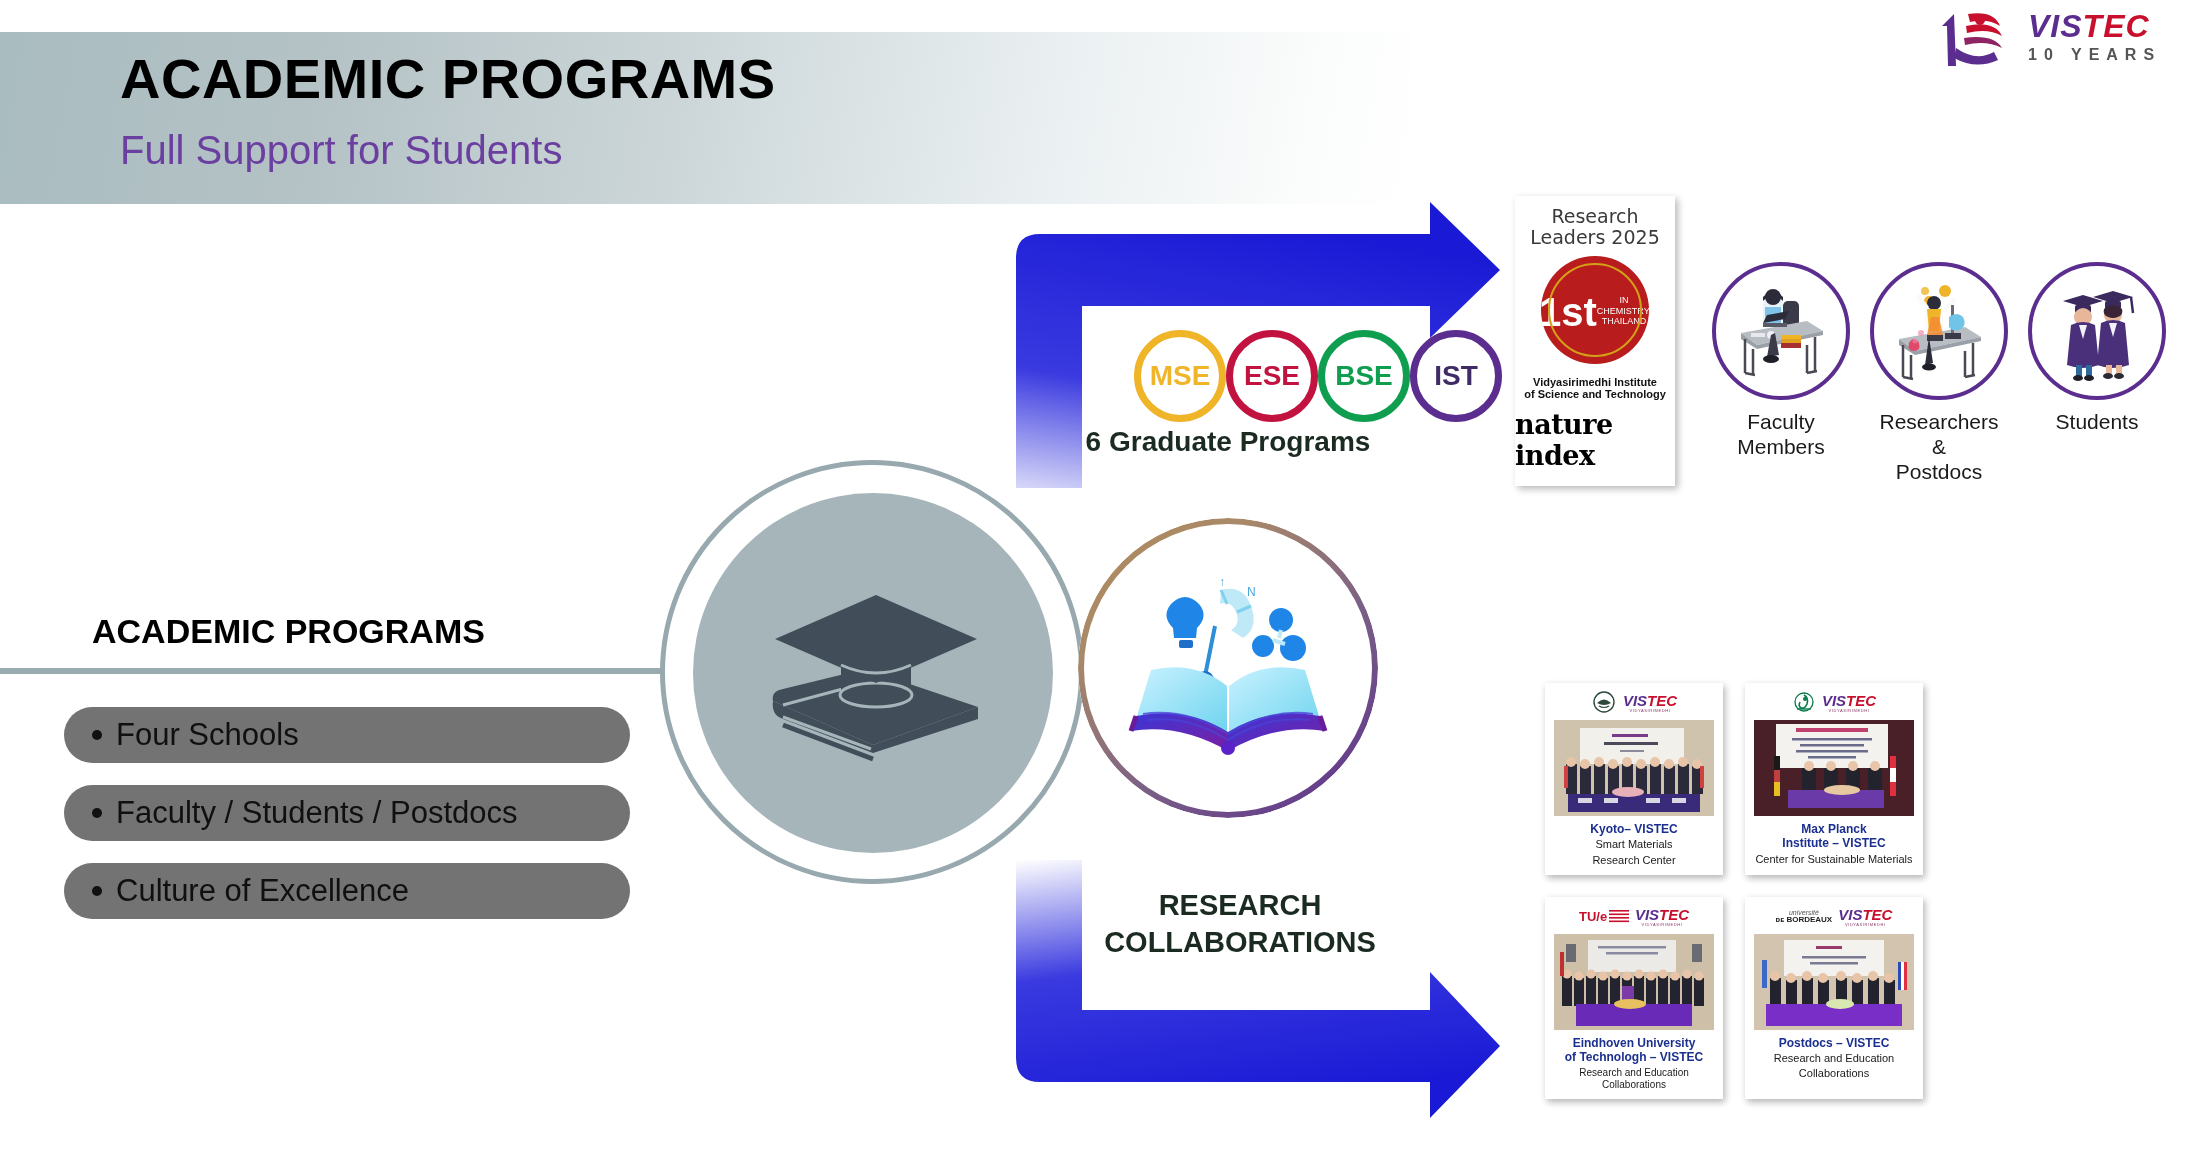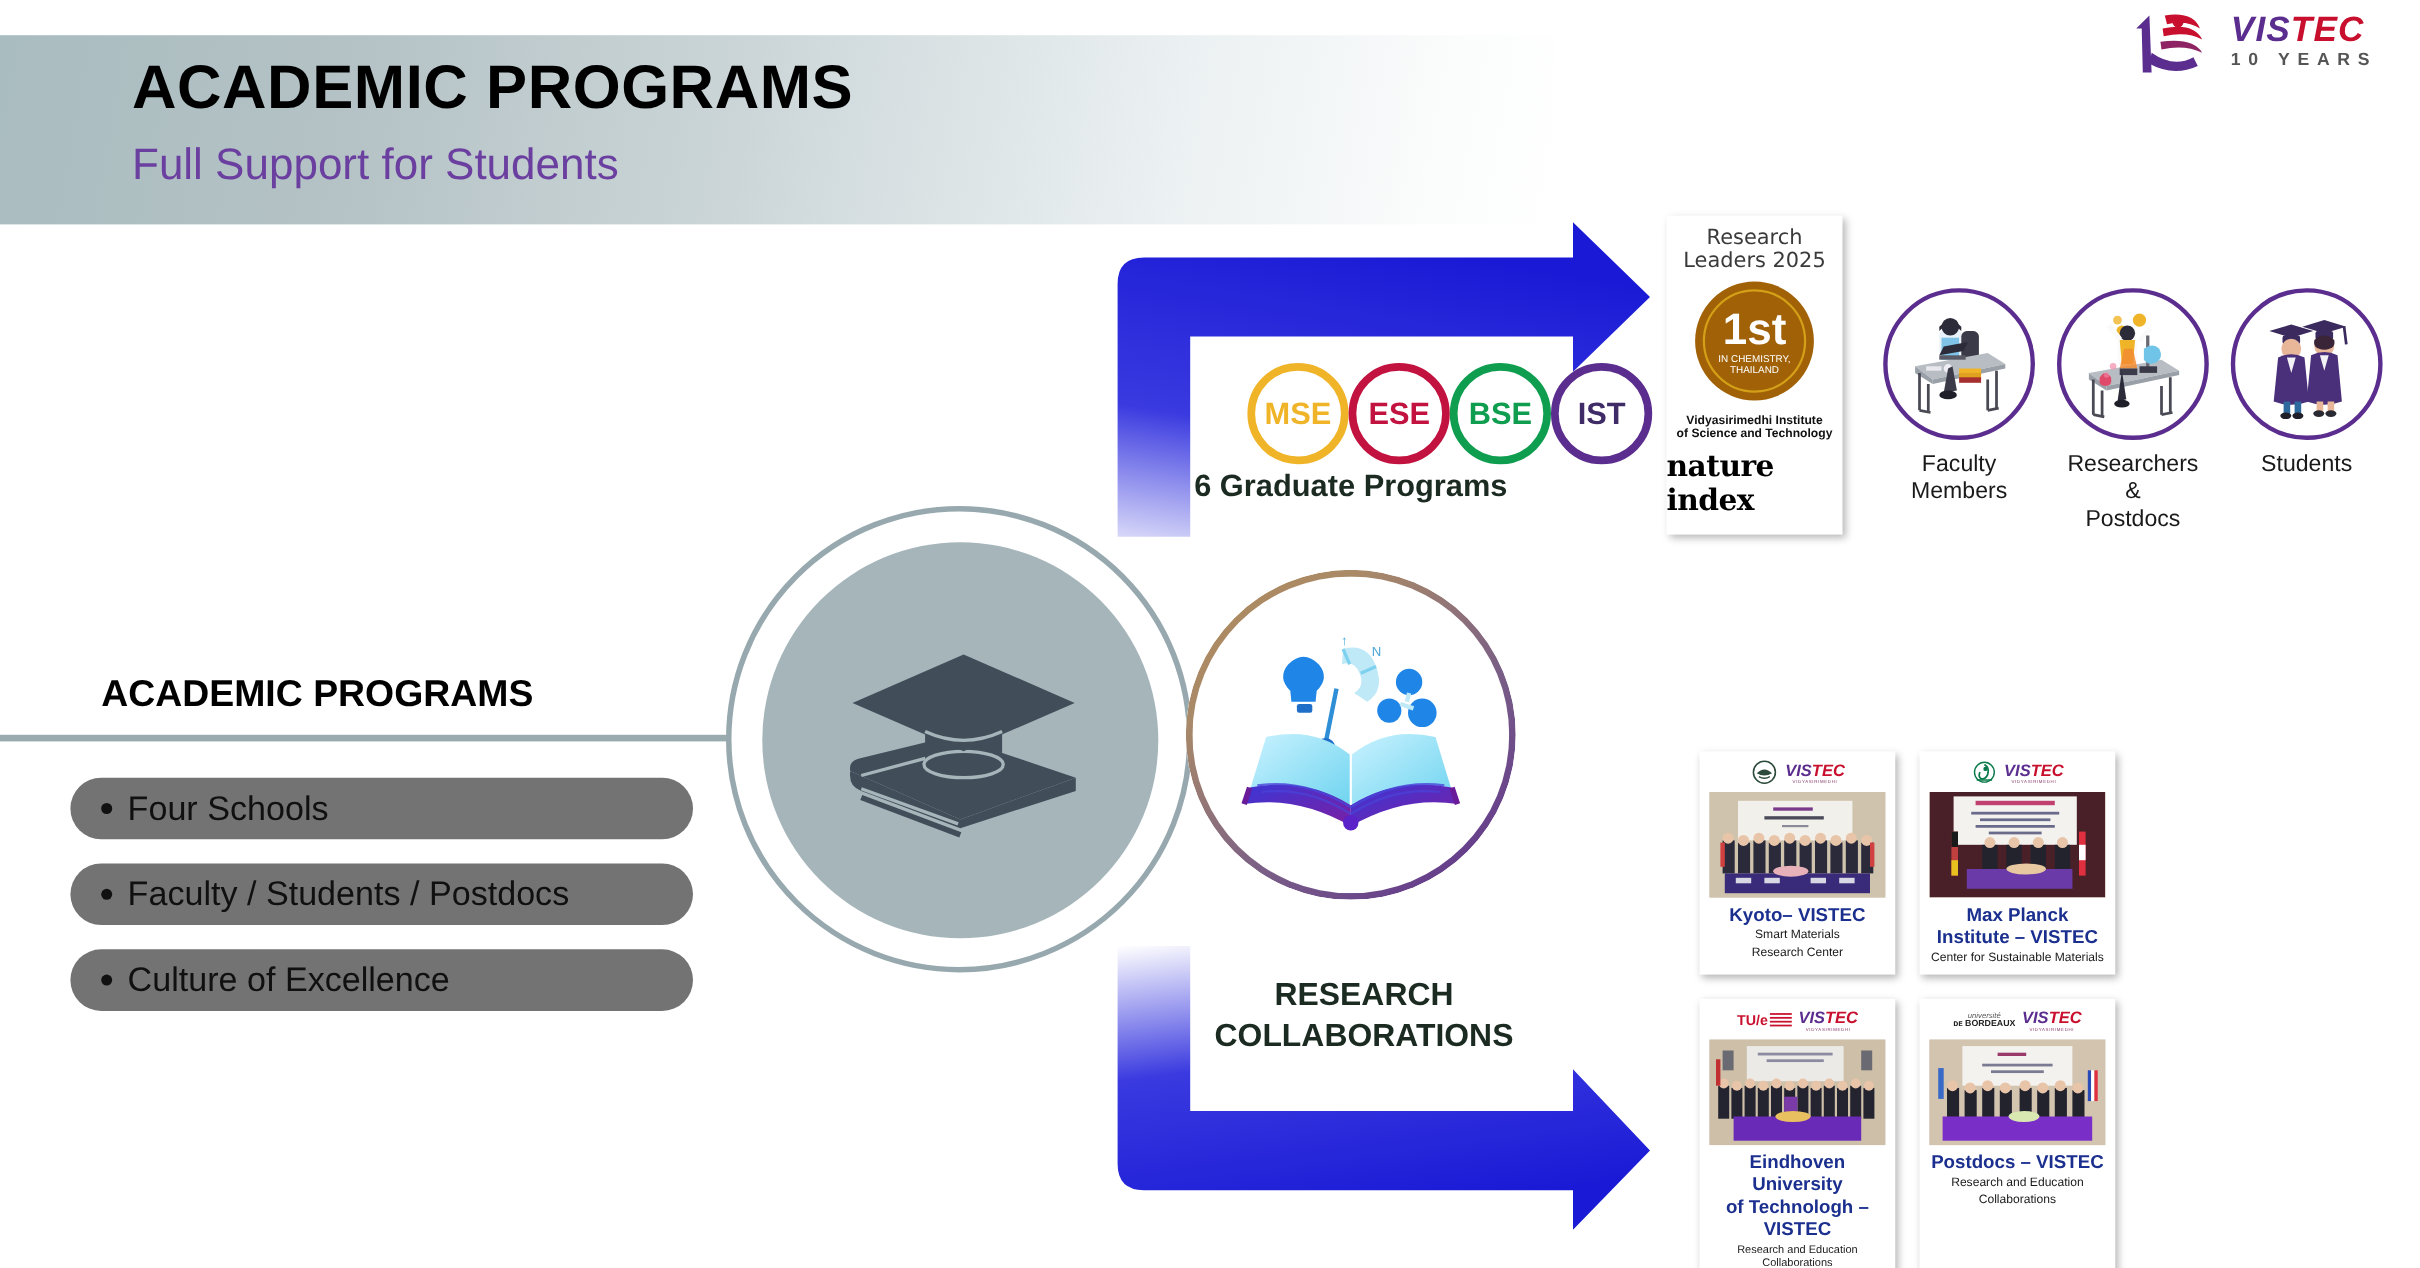--- a/index.html
+++ b/index.html
@@ -116,23 +116,23 @@
     position: absolute; left: 1515px; top: 196px; width: 160px; height: 290px;
     background: #fff; box-shadow: 3px 3px 7px rgba(0,0,0,0.28);
     display: flex; flex-direction: column; align-items: center;
     padding-top: 10px;
   }
   .nature-head {
     font-size: 19px; color: #3a3a3a; text-align: center; line-height: 1.08;
     font-family: "DejaVu Sans", sans-serif;
   }
   .nature-disc {
-    width: 108px; height: 108px; border-radius: 50%; background: #a16207;
+    width: 108px; height: 108px; border-radius: 50%; background: #b91c1c;
     margin-top: 9px; position: relative;
-    display: flex; flex-direction: column; align-items: center; justify-content: center;
+    display: flex; flex-direction: row; align-items: center; justify-content: center;
   }
   .nature-disc::after {
     content: ""; position: absolute; left: 7px; top: 7px; right: 7px; bottom: 7px;
     border-radius: 50%; border: 2px solid #d4a017;
   }
   .nature-1st { color: #fff; font-size: 40px; font-weight: bold; line-height: 0.92; margin-top: 4px; }
   .nature-in { color: #fff; font-size: 9px; text-align: center; line-height: 1.2; margin-top: 2px; }
   .nature-inst {
     font-size: 11px; font-weight: bold; color: #111; text-align: center;
     line-height: 1.12; margin-top: 12px; padding: 0 4px;
@@ -165,21 +165,21 @@
   }
   .card-vistec { font-size: 15px; font-weight: bold; font-style: italic; line-height: 1; }
   .card-vistec .v1 { color: #5b2d8e; }
   .card-vistec .v2 { color: #c8102e; }
   .card-vistec-sub { font-size: 4px; letter-spacing: 0.6px; color: #8a3a6a; text-align: center; }
   .card-photo {
     width: 160px; height: 96px; position: relative; overflow: hidden;
     background: #c9bda9;
   }
   .card-title {
-    font-size: 17px; font-weight: bold; color: #1b2f8f; text-align: center;
+    font-size: 12px; font-weight: bold; color: #1b2f8f; text-align: center;
     line-height: 1.2; margin-top: 6px;
   }
   .card-sub {
     font-size: 11px; color: #1a1a1a; text-align: center; line-height: 1.2; margin-top: 2px;
   }
 </style>
 </head>
 <body>
 
 <div class="slide">

